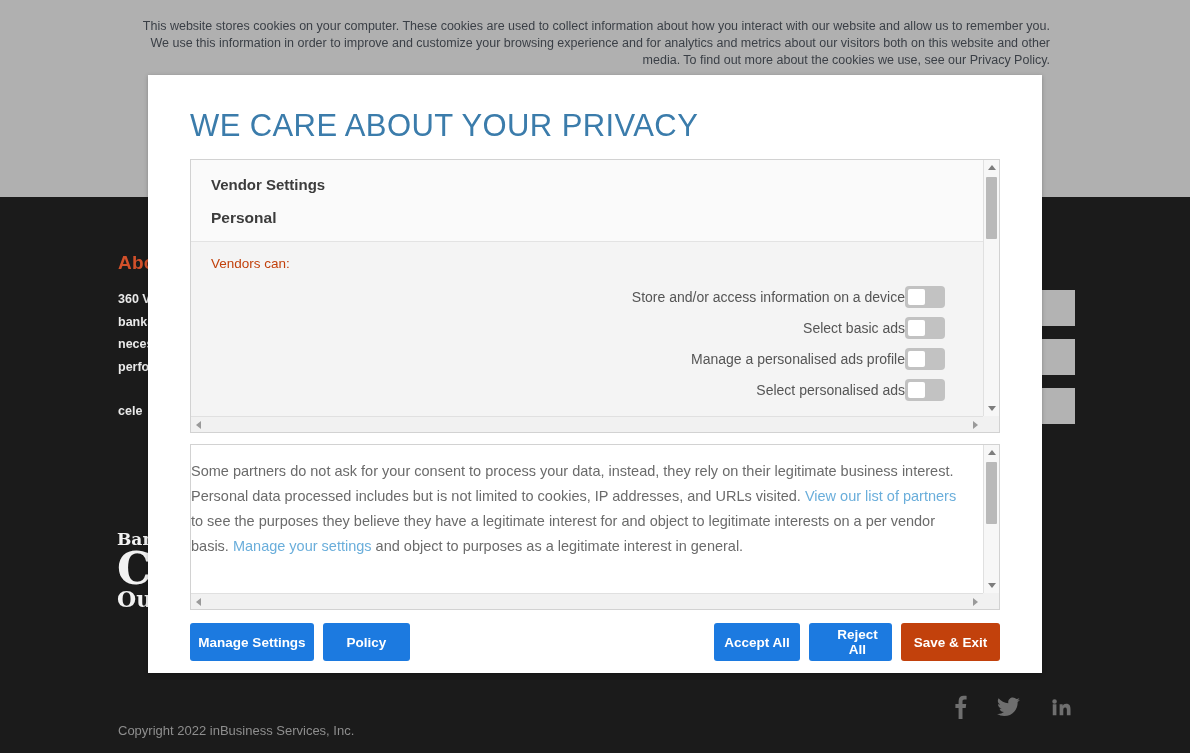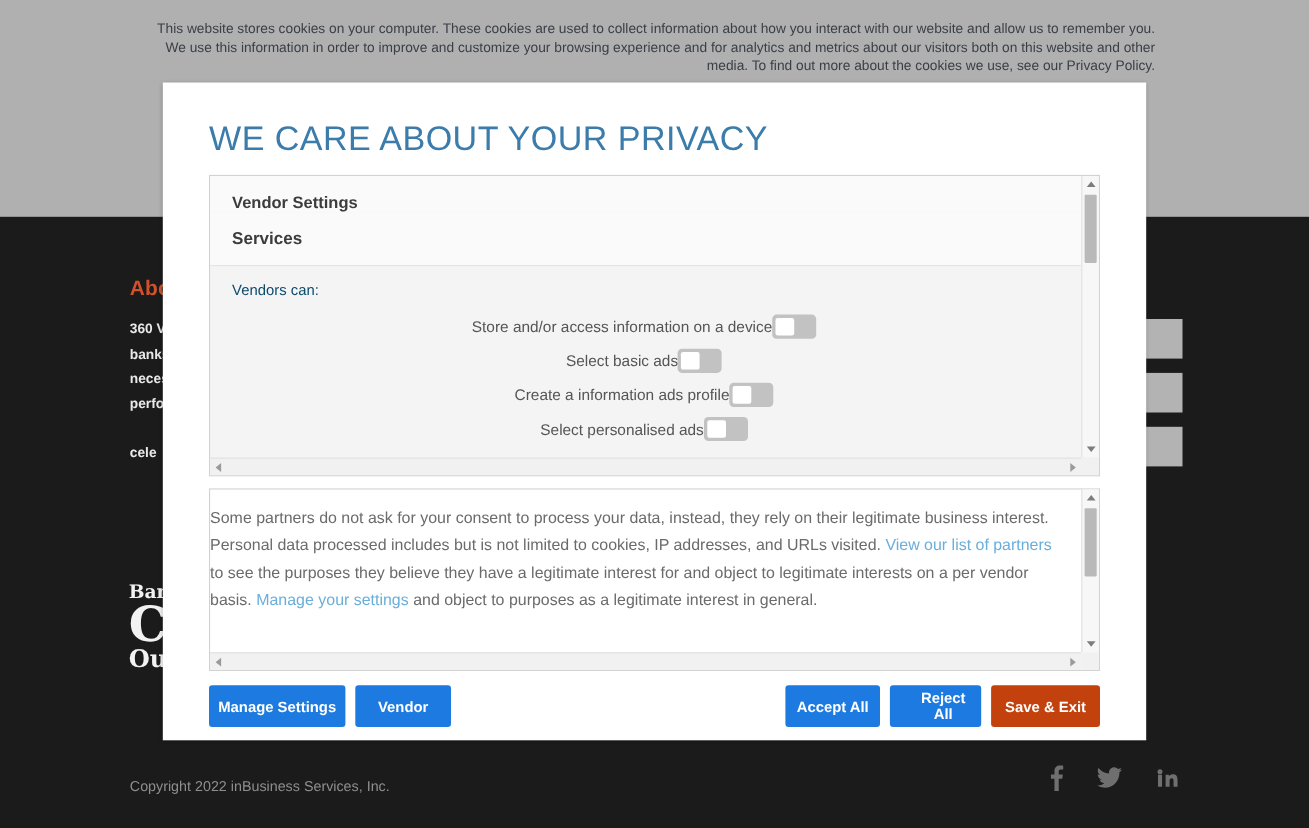--- a/index.html
+++ b/index.html
@@ -49,21 +49,21 @@
   }
   .foot-field {
     width: 145px; height: 36px; background: #b3b3b3; border: 0; display: block;
     margin-bottom: 13px;
   }
   .foot-submit {
     width: 48px; height: 44px; background: #b7b7b7; border: 0; display: block; margin-top: 5px;
   }
 
   .copyright {
-    position: absolute; left: 118px; top: 510px; color: #8e8e8e; font-size: 13px;
+    position: absolute; left: 118px; top: 526px; color: #8e8e8e; font-size: 13px;
   }
   .social {
     position: absolute; right: 118px; top: 498px; display: flex; gap: 30px; align-items: center;
   }
   .social svg { display: block; }
 
   
   .modal {
     position: absolute; left: 148px; top: 75px; width: 894px; height: 598px;
     background: #ffffff; box-shadow: 0 1px 4px rgba(0,0,0,.25);
@@ -85,25 +85,25 @@
   .panel-head {
     color: #3c3c3c; font-size: 15px; font-weight: bold;
     padding: 16px 0 0 20px; background: #fafafa; margin: 0;
   }
   .panel-sub {
     color: #3c3c3c; font-size: 15.5px; font-weight: bold;
     padding: 16px 0 14px 20px; margin: 0; background: #fafafa;
     border-bottom: 1px solid #e3e3e3;
   }
   .vendors-can {
-    color: #0c4a6e; font-size: 13.5px; padding: 14px 0 0 20px; margin: 0;
+    color: #c2410c; font-size: 13.5px; padding: 14px 0 0 20px; margin: 0;
   }
   .purpose-list { list-style: none; margin: 10px 0 0 0; padding: 0; }
   .purpose-row {
-    display: flex; align-items: center; justify-content: center;
+    display: flex; align-items: center; justify-content: flex-end;
     padding: 0 38px 0 35px; height: 31px;
   }
   .purpose-label { color: #555555; font-size: 14px; }
   .toggle {
     width: 40px; height: 22px; border-radius: 4px; background: #c2c2c2;
     position: relative; flex: 0 0 auto;
   }
   .toggle .knob {
     position: absolute; left: 3px; top: 3px; width: 17px; height: 16px;
     background: #ffffff; border-radius: 2px;
@@ -219,37 +219,37 @@
     </div>
   </div>
 
   <div class="modal">
 
     <h1 class="modal-title">WE CARE ABOUT YOUR PRIVACY</h1>
 
     <div class="panel panel-a">
       <div class="panel-scroll-inner">
         <p class="panel-head">Vendor Settings</p>
-        <p class="panel-sub">Services</p>
+        <p class="panel-sub">Personal</p>
         <p class="vendors-can">Vendors can:</p>
         <ul class="purpose-list">
           <li class="purpose-row">
             <span class="purpose-label">Store and/or access information on a device</span>
             <span class="toggle">
                 <span class="knob"></span>
               </span>
           </li>
           <li class="purpose-row">
             <span class="purpose-label">Select basic ads</span>
             <span class="toggle">
                 <span class="knob"></span>
               </span>
           </li>
           <li class="purpose-row">
-            <span class="purpose-label">Create a information ads profile</span>
+            <span class="purpose-label">Manage a personalised ads profile</span>
             <span class="toggle">
                 <span class="knob"></span>
               </span>
           </li>
           <li class="purpose-row">
             <span class="purpose-label">Select personalised ads</span>
             <span class="toggle">
                 <span class="knob"></span>
               </span>
           </li>
@@ -298,21 +298,21 @@
           </span>
         <span class="arr rt">
             <span class="tri rt"></span>
           </span>
       </div>
       <div class="corner"></div>
     </div>
 
     <div class="btn-row">
       <button class="btn btn-manage">Manage Settings</button>
-      <button class="btn btn-vendors">Vendor</button>
+      <button class="btn btn-vendors">Policy</button>
       <button class="btn btn-accept">Accept All</button>
       <button class="btn btn-reject">Reject All</button>
       <button class="btn btn-save disabled">Save &amp; Exit</button>
     </div>
 
   </div>
 
 </div>
 
 </body></html>

